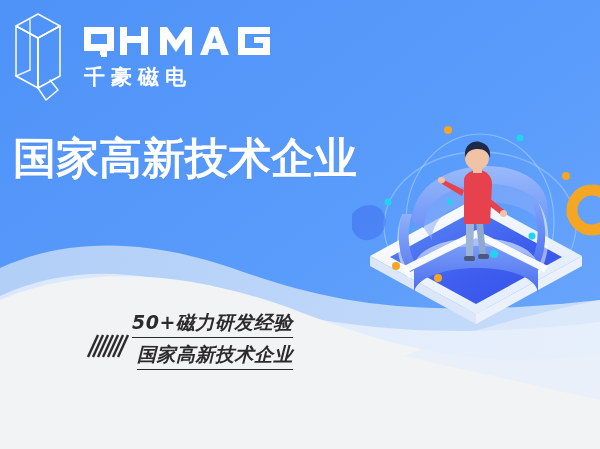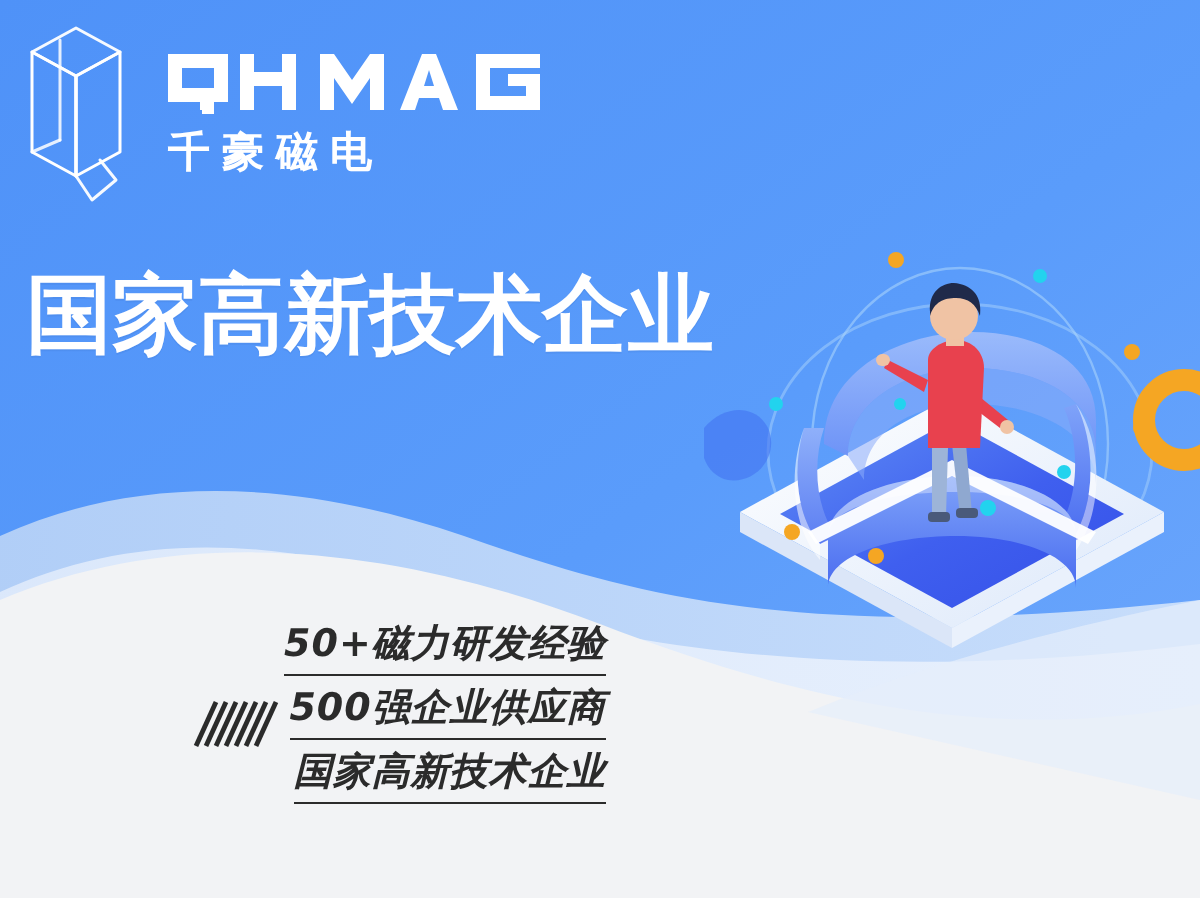--- a/index.html
+++ b/index.html
@@ -43,21 +43,21 @@
     line-height:54px;
     letter-spacing:0px;
     font-family:"DejaVu Sans","Liberation Sans",sans-serif;
     text-shadow:0 1px 0 rgba(40,90,170,.10);
     white-space:nowrap;
   }
   .headline div{display:block;}
 
   
   .claims{
-    position:absolute;left:96px;top:309px;
+    position:absolute;left:86px;top:309px;
     display:flex;align-items:center;
   }
   .hatch{width:44px;height:26px;margin-right:2px;flex:0 0 auto;}
   .claim-lines{
     display:flex;flex-direction:column;align-items:flex-end;
   }
   .claim{
     color:#2b2b2b;
     font-size:19px;
     font-weight:700;
@@ -252,18 +252,17 @@
       <line x1="7" y1="24" x2="17" y2="2"></line>
       <line x1="12" y1="24" x2="22" y2="2"></line>
       <line x1="17" y1="24" x2="27" y2="2"></line>
       <line x1="22" y1="24" x2="32" y2="2"></line>
       <line x1="27" y1="24" x2="37" y2="2"></line>
       <line x1="32" y1="24" x2="42" y2="2"></line>
     </svg>
 
     <div class="claim-lines">
       <div class="claim">50+磁力研发经验</div>
-      <div class="claim">500强企业供应商</div>
       <div class="claim">国家高新技术企业</div>
     </div>
   </div>
 
 </div>
 
 </body></html>

